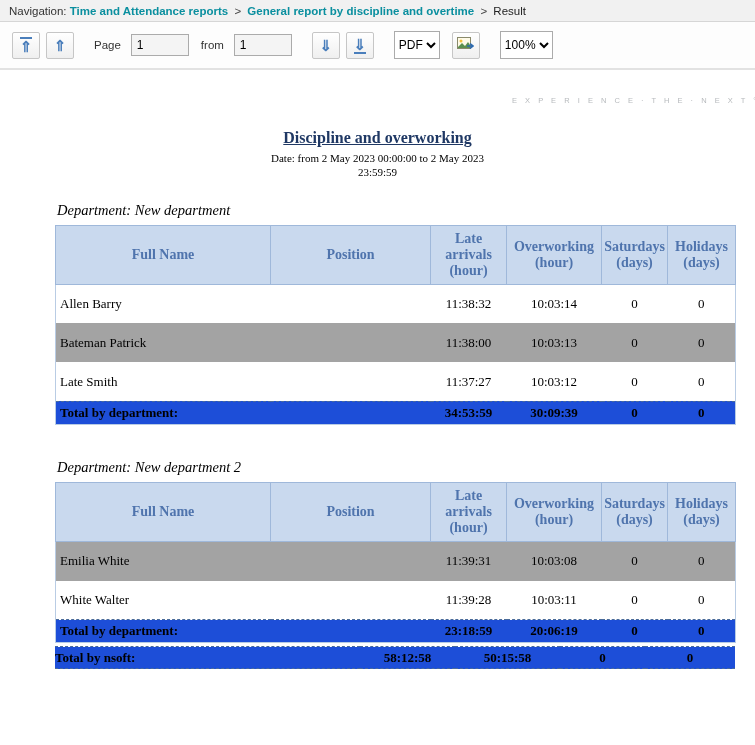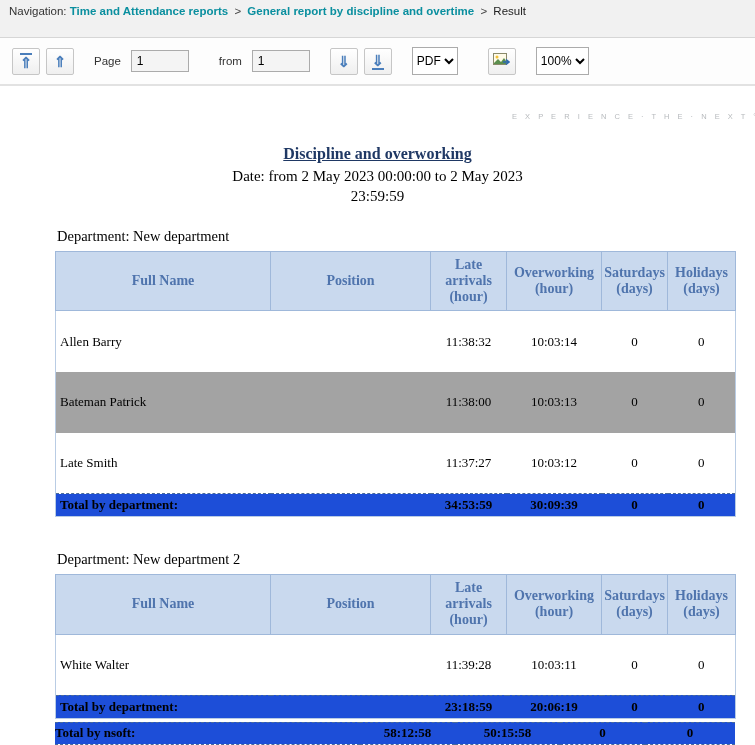--- a/index.html
+++ b/index.html
@@ -3,21 +3,21 @@
 <meta charset="utf-8">
 <style>
   * { box-sizing: border-box; margin: 0; padding: 0; }
   html, body { width: 755px; height: 745px; background: #ffffff; overflow: hidden; }
   body { font-family: "Liberation Sans", sans-serif; }
 
   
   .navbar {
     background: #f1f1f1;
     border-bottom: 1px solid #d6d6d6;
-    padding: 5px 9px 20px 9px;
+    padding: 5px 9px 4px 9px;
     font-size: 11.5px;
     color: #333;
     white-space: nowrap;
   }
   .nav-link { color: #0a8f9f; font-weight: bold; text-decoration: none; cursor: pointer; }
   .nav-sep { color: #444; margin: 0 3px; }
   .nav-current { color: #222; }
 
   
   .toolbar {
@@ -53,21 +53,21 @@
     font-family: "Liberation Sans", sans-serif;
   }
   .tb-select {
     height: 28px;
     font-size: 12px;
     font-family: "Liberation Sans", sans-serif;
     border: 1px solid #ababab;
     background: #fff;
   }
   .gap-l { margin-left: 14px; }
-  .gap-s { margin-left: 24px; }
+  .gap-s { margin-left: 6px; }
 
   
   .report { font-family: "Liberation Serif", serif; color: #000; }
 
   .logo-wrap {
     width: 225px;
     margin: 26px 18px 0 auto;
     text-align: center;
     user-select: none;
   }
@@ -96,28 +96,29 @@
     text-align: center;
     color: #1f3864;
     font-size: 16px;
     font-weight: bold;
     margin-top: 24px;
     font-family: "Liberation Serif", serif;
     text-decoration: underline;
   }
   .rpt-date {
     text-align: center;
-    font-size: 15px;
+    font-size: 11px;
     margin-top: 4px;
     line-height: 1.3;
   }
 
   .dept-label {
     font-size: 14.5px;
     margin: 22px 0 6px 57px;
+    font-style: italic;
   }
   .dept-label.second { margin-top: 34px; }
 
   table.rpt-table {
     border-collapse: collapse;
     table-layout: fixed;
     width: 680px;
     margin-left: 55px;
     font-family: "Liberation Serif", serif;
     border: 1px solid #b9cce4;
@@ -129,21 +130,21 @@
     font-weight: bold;
     border: 1px solid #9fb8da;
     padding: 5px 2px;
     text-align: center;
     line-height: 1.15;
   }
   .rpt-table td {
     font-size: 13px;
     padding: 3px 4px;
   }
-  .data-row td { height: 61px; margin-top: 32px; }
+  .data-row td { height: 39px; margin-top: 32px; }
   .cell-name { text-align: left; }
   .cell-num { text-align: center; }
   .row-alt { background: #a3a3a3; }
   .row-total td {
     font-weight: bold;
     background: #1d4ed8;
     border-top: 1px dashed #4a6b9a;
     border-bottom: 1px dashed #4a6b9a;
     height: 22px;
     font-size: 13px;
@@ -289,20 +290,28 @@
       <tr>
         <th>Full Name</th>
         <th>Position</th>
         <th>Late arrivals (hour)</th>
         <th>Overworking (hour)</th>
         <th>Saturdays (days)</th>
         <th>Holidays (days)</th>
       </tr>
     </thead>
     <tbody>
+      <tr class="data-row row-alt">
+        <td class="cell-name">Emilia White</td>
+        <td class="cell-name"></td>
+        <td class="cell-num">11:39:31</td>
+        <td class="cell-num">10:03:08</td>
+        <td class="cell-num">0</td>
+        <td class="cell-num">0</td>
+      </tr>
       <tr class="data-row">
         <td class="cell-name">White Walter</td>
         <td class="cell-name"></td>
         <td class="cell-num">11:39:28</td>
         <td class="cell-num">10:03:11</td>
         <td class="cell-num">0</td>
         <td class="cell-num">0</td>
       </tr>
       <tr class="row-total">
         <td colspan="2" class="total-label">Total by department:</td>

